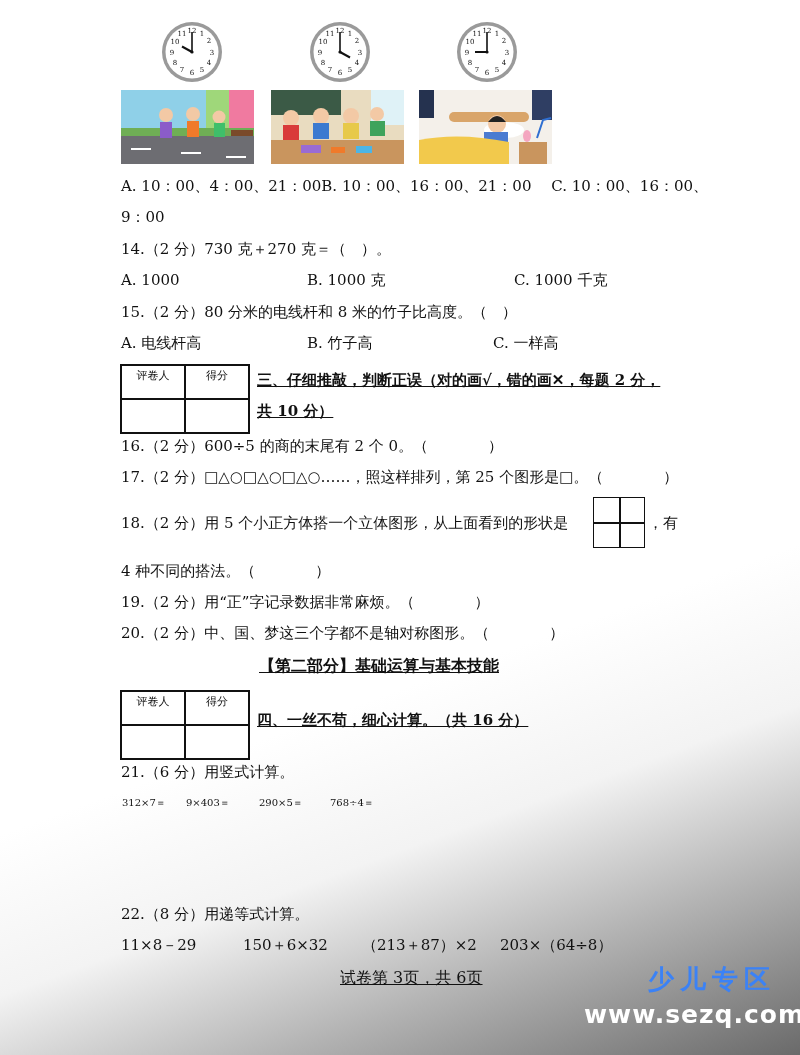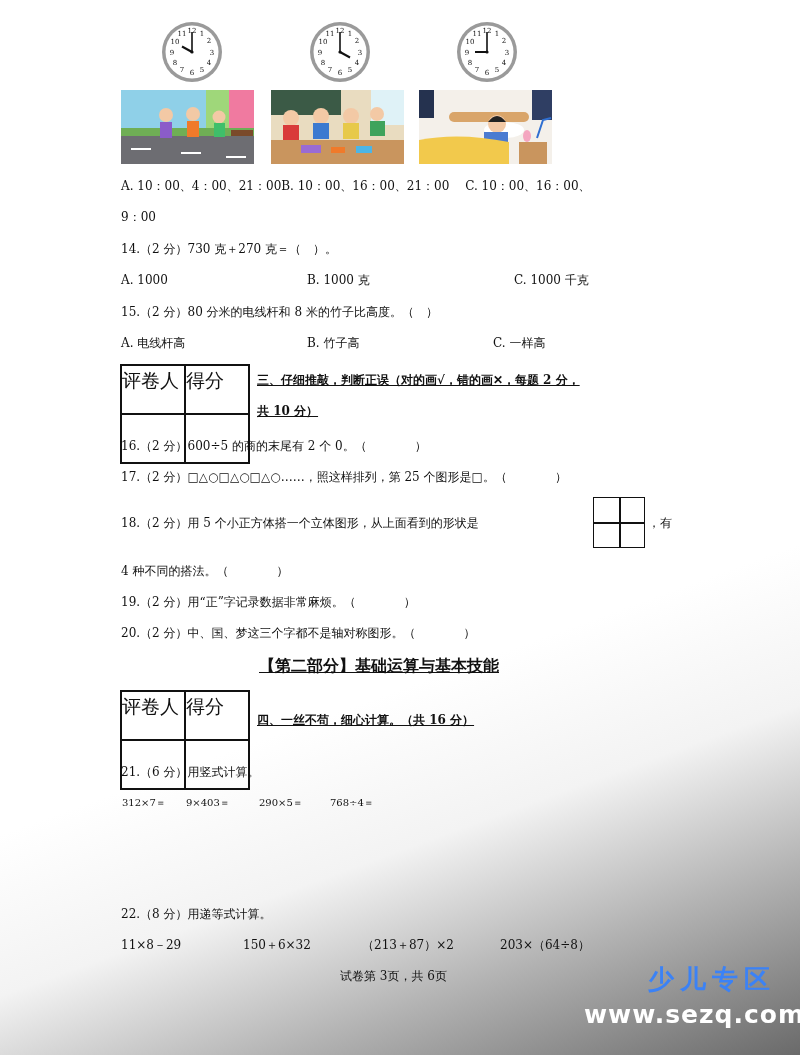--- a/index.html
+++ b/index.html
@@ -8,36 +8,36 @@
     background:#ffffff;
     font-family:"DejaVu Serif","Liberation Serif",serif;
     color:#111;
   }
   .bg-grad {
     position:absolute; left:0; top:0; width:800px; height:1055px;
     background: linear-gradient(160deg, rgba(255,255,255,0) 62%, rgba(235,235,235,0.6) 74%, rgba(170,170,170,0.9) 86%, #6a6a6a 100%);
     pointer-events:none; z-index:0;
   }
   .abs { position:absolute; z-index:1; white-space:nowrap; }
-  .line { font-size:12px; line-height:20px; }
+  .line { font-size:15px; line-height:20px; }
   .bold { font-weight:bold;text-decoration:underline; }
   .clock { position:absolute; width:64px; height:64px; z-index:1; }
   .pic { position:absolute; width:133px; height:74px; overflow:hidden; z-index:1; }
   .score-box {
     position:absolute; z-index:1; border-collapse:collapse;
   }
   .score-box td {
     border:2px solid #111; width:62px; height:30px;
-    vertical-align:top; font-size:19px; padding:2px 0 15px 0;
+    text-align:center; vertical-align:top; font-size:11px; padding:2px 0 0 0;
   }
   .grid22 { position:absolute; z-index:1; width:52px; height:51px; border:1.5px solid #111; box-sizing:border-box; }
   .grid22 .v { position:absolute; left:25px; top:0; width:1.5px; height:100%; background:#111; }
   .grid22 .h { position:absolute; top:24px; left:0; height:1.5px; width:100%; background:#111; }
   .small { font-size:10px; }
-  .footer { font-size:12px; }
+  .footer { font-size:16px;text-decoration:underline; }
   .wm1 { position:absolute; z-index:2; left:612px; top:962px; font-family:"DejaVu Sans","Liberation Sans",sans-serif; font-weight:bold; font-size:26px; color:#3b82f6; letter-spacing:6px;margin-left:36px; }
   .wm2 { position:absolute; z-index:2; left:584px; top:1000px; font-family:"DejaVu Sans","Liberation Sans",sans-serif; font-weight:bold; font-size:25px; color:#fff; letter-spacing:1px; }
 </style>
 </head>
 <body>
 
 <div class="bg-grad"></div>
 
 <svg class="clock" style="left:160px;top:20px" viewBox="0 0 64 64">
   <circle cx="32" cy="32" r="30" fill="#9a9a9a"></circle>

